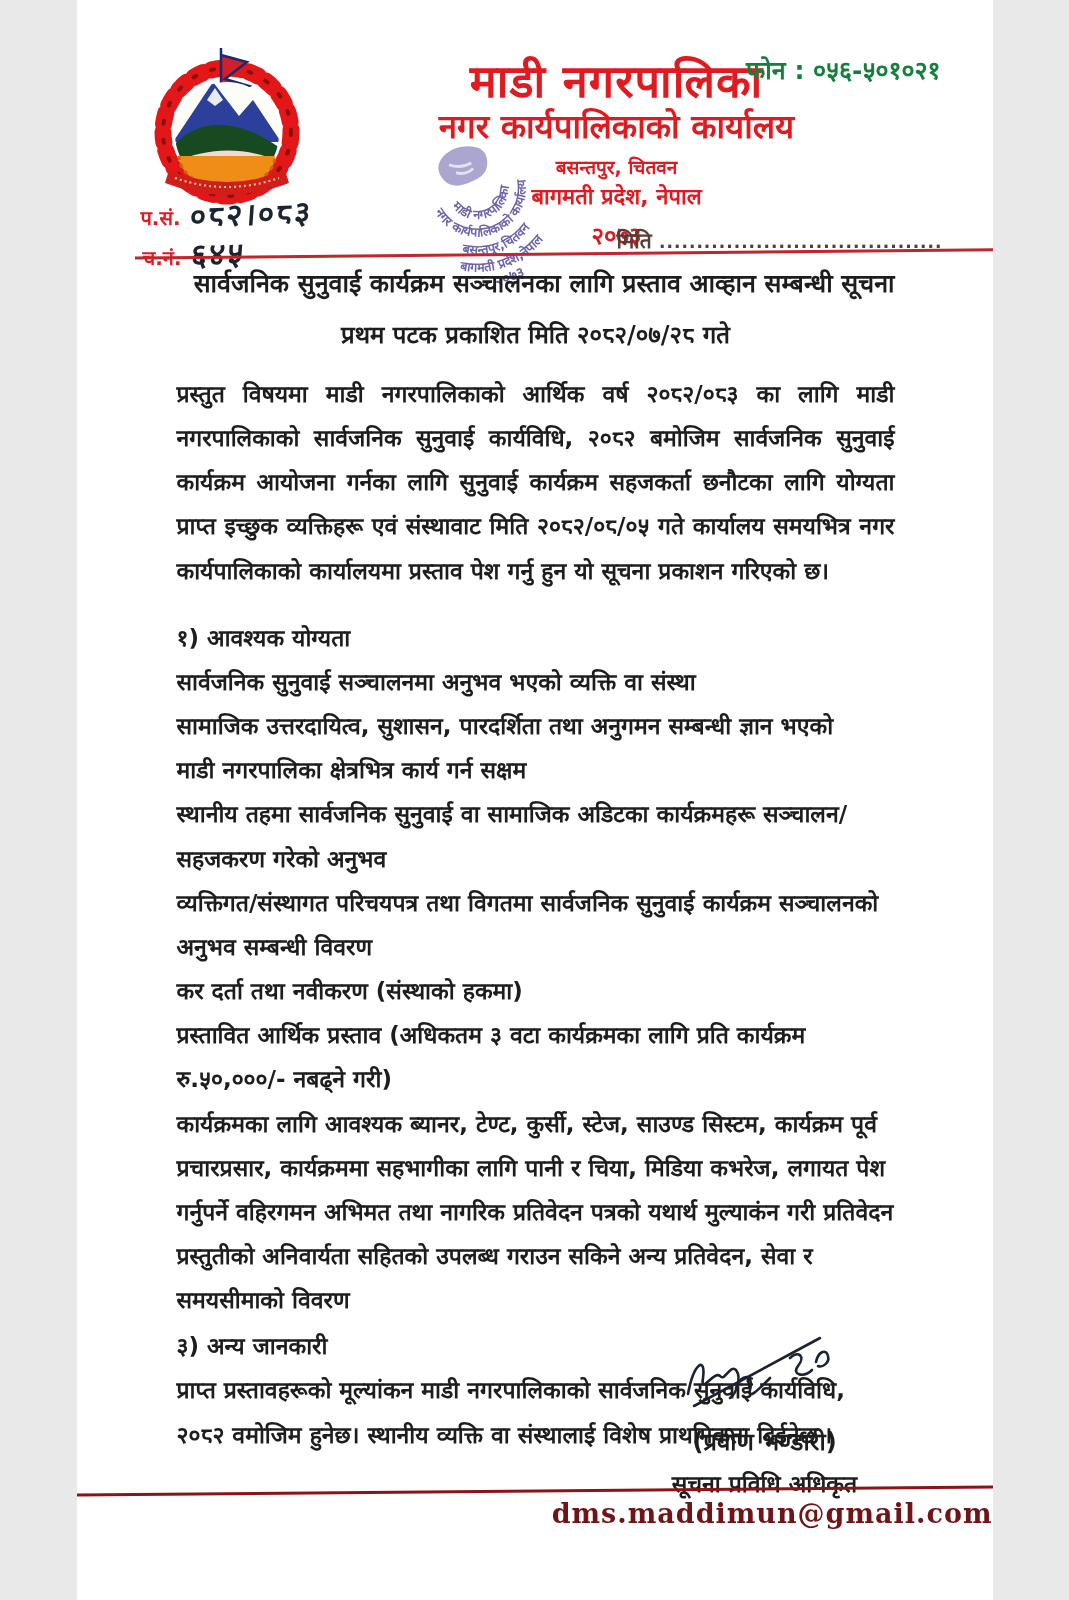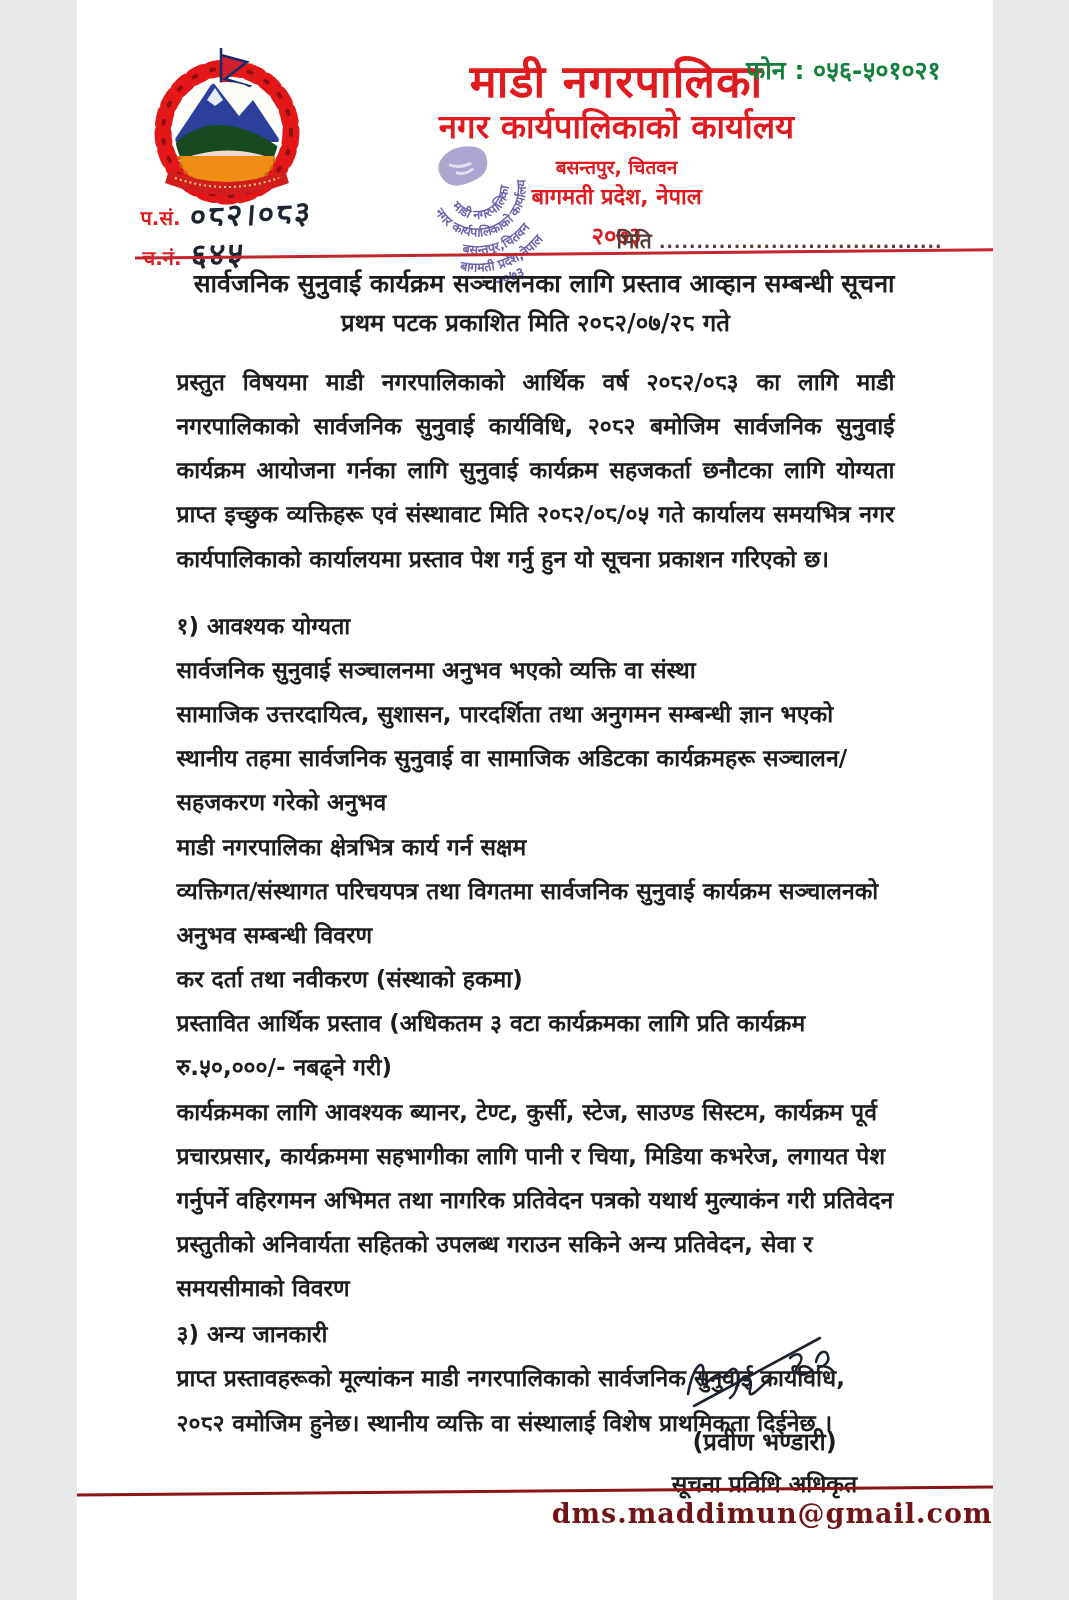--- a/index.html
+++ b/index.html
@@ -32,21 +32,21 @@
   .date-line{position:absolute;right:50px;top:226px;font-size:21px;font-weight:700;color:#553c36;}
   .date-dots{letter-spacing:1px;font-size:17px;color:#553c36;font-weight:700;}
   .header-rule{
     position:absolute;left:58px;top:252px;width:950px;height:3px;
     background:#c0262c;transform:rotate(-0.55deg);
   }
   .stamp{position:absolute;left:315px;top:138px;opacity:0.85;}
   
   main{position:absolute;top:266px;left:100px;right:98px;}
   .doc-title{text-align:right;font-size:25px;font-weight:700;line-height:1.4;}
-  .doc-subtitle{text-align:center;font-size:24px;font-weight:700;margin-top:4px;}
+  .doc-subtitle{text-align:center;font-size:24px;font-weight:700;margin-top:16px;}
   .line{font-size:23px;font-weight:700;line-height:1.92;color:#1d1d1d;}
   .intro{margin-top:22px;text-align:justify;}
   .heading{margin-top:2px;}
   
   .sig-block{position:absolute;right:88px;top:1328px;width:280px;text-align:center;}
   .sig-scribble{display:block;margin:0 auto;}
   .sig-name{font-size:24px;font-weight:700;margin-top:4px;}
   .sig-designation{font-size:23px;font-weight:700;margin-top:10px;}
   
   .footer-rule{
@@ -149,22 +149,22 @@
   <main>
     <div class="doc-title">सार्वजनिक सुनुवाई कार्यक्रम सञ्चालनका लागि प्रस्ताव आव्हान सम्बन्धी सूचना</div>
     <div class="doc-subtitle">प्रथम पटक प्रकाशित मिति २०८२/०७/२८ गते</div>
 
     <p class="line intro">प्रस्तुत विषयमा माडी नगरपालिकाको आर्थिक वर्ष २०८२/०८३ का लागि माडी नगरपालिकाको सार्वजनिक सुनुवाई कार्यविधि, २०८२ बमोजिम सार्वजनिक सुनुवाई कार्यक्रम आयोजना गर्नका लागि सुनुवाई कार्यक्रम सहजकर्ता छनौटका लागि योग्यता प्राप्त इच्छुक व्यक्तिहरू एवं संस्थावाट मिति २०८२/०८/०५ गते कार्यालय समयभित्र नगर कार्यपालिकाको कार्यालयमा प्रस्ताव पेश गर्नु हुन यो सूचना प्रकाशन गरिएको छ।</p>
 
     <section>
       <div class="line heading">१) आवश्यक योग्यता</div>
       <div class="line item">सार्वजनिक सुनुवाई सञ्चालनमा अनुभव भएको व्यक्ति वा संस्था</div>
       <div class="line item">सामाजिक उत्तरदायित्व, सुशासन, पारदर्शिता तथा अनुगमन सम्बन्धी ज्ञान भएको</div>
+      <div class="line item">माडी नगरपालिका क्षेत्रभित्र कार्य गर्न सक्षम</div>
       <div class="line item">स्थानीय तहमा सार्वजनिक सुनुवाई वा सामाजिक अडिटका कार्यक्रमहरू सञ्चालन/सहजकरण गरेको अनुभव</div>
-      <div class="line item">माडी नगरपालिका क्षेत्रभित्र कार्य गर्न सक्षम</div>
     </section>
 
     <section>
       <div class="line item">व्यक्तिगत/संस्थागत परिचयपत्र तथा विगतमा सार्वजनिक सुनुवाई कार्यक्रम सञ्चालनको अनुभव सम्बन्धी विवरण</div>
       <div class="line item">कर दर्ता तथा नवीकरण (संस्थाको हकमा)</div>
       <div class="line item">प्रस्तावित आर्थिक प्रस्ताव (अधिकतम ३ वटा कार्यक्रमका लागि प्रति कार्यक्रम रु.५०,०००/- नबढ्ने गरी)</div>
       <div class="line item">कार्यक्रमका लागि आवश्यक ब्यानर, टेण्ट, कुर्सी, स्टेज, साउण्ड सिस्टम, कार्यक्रम पूर्व प्रचारप्रसार, कार्यक्रममा सहभागीका लागि पानी र चिया, मिडिया कभरेज, लगायत पेश गर्नुपर्ने वहिरगमन अभिमत तथा नागरिक प्रतिवेदन पत्रको यथार्थ मुल्याकंन गरी प्रतिवेदन प्रस्तुतीको अनिवार्यता सहितको उपलब्ध गराउन सकिने अन्य प्रतिवेदन, सेवा र समयसीमाको विवरण</div>
     </section>
 
     <section>

